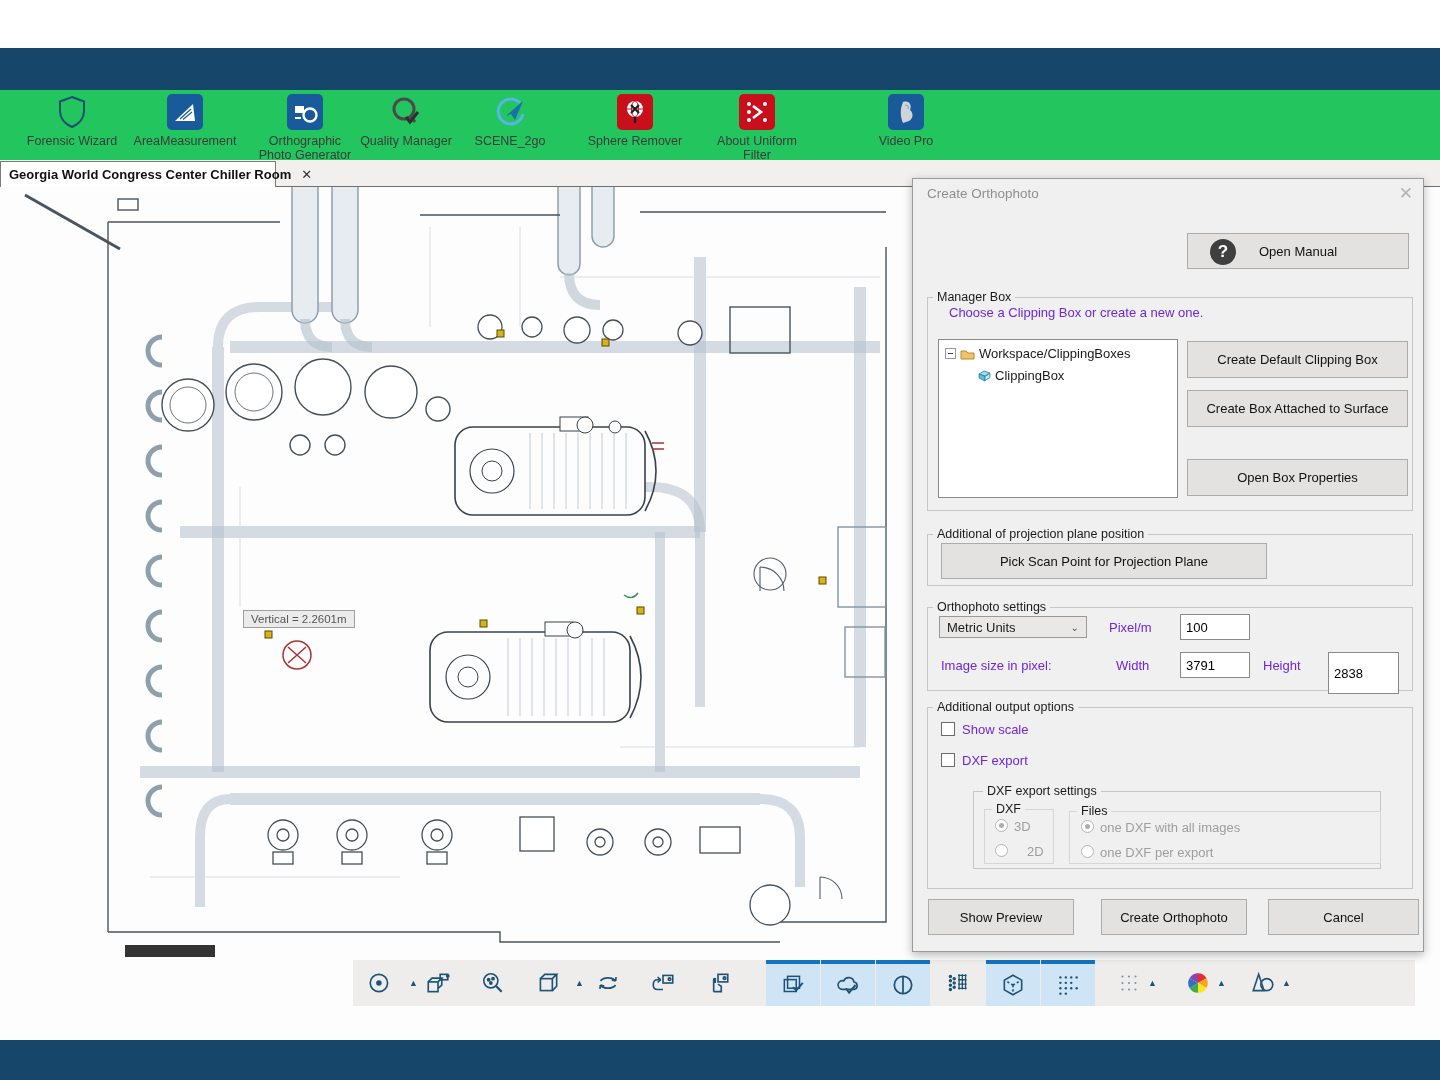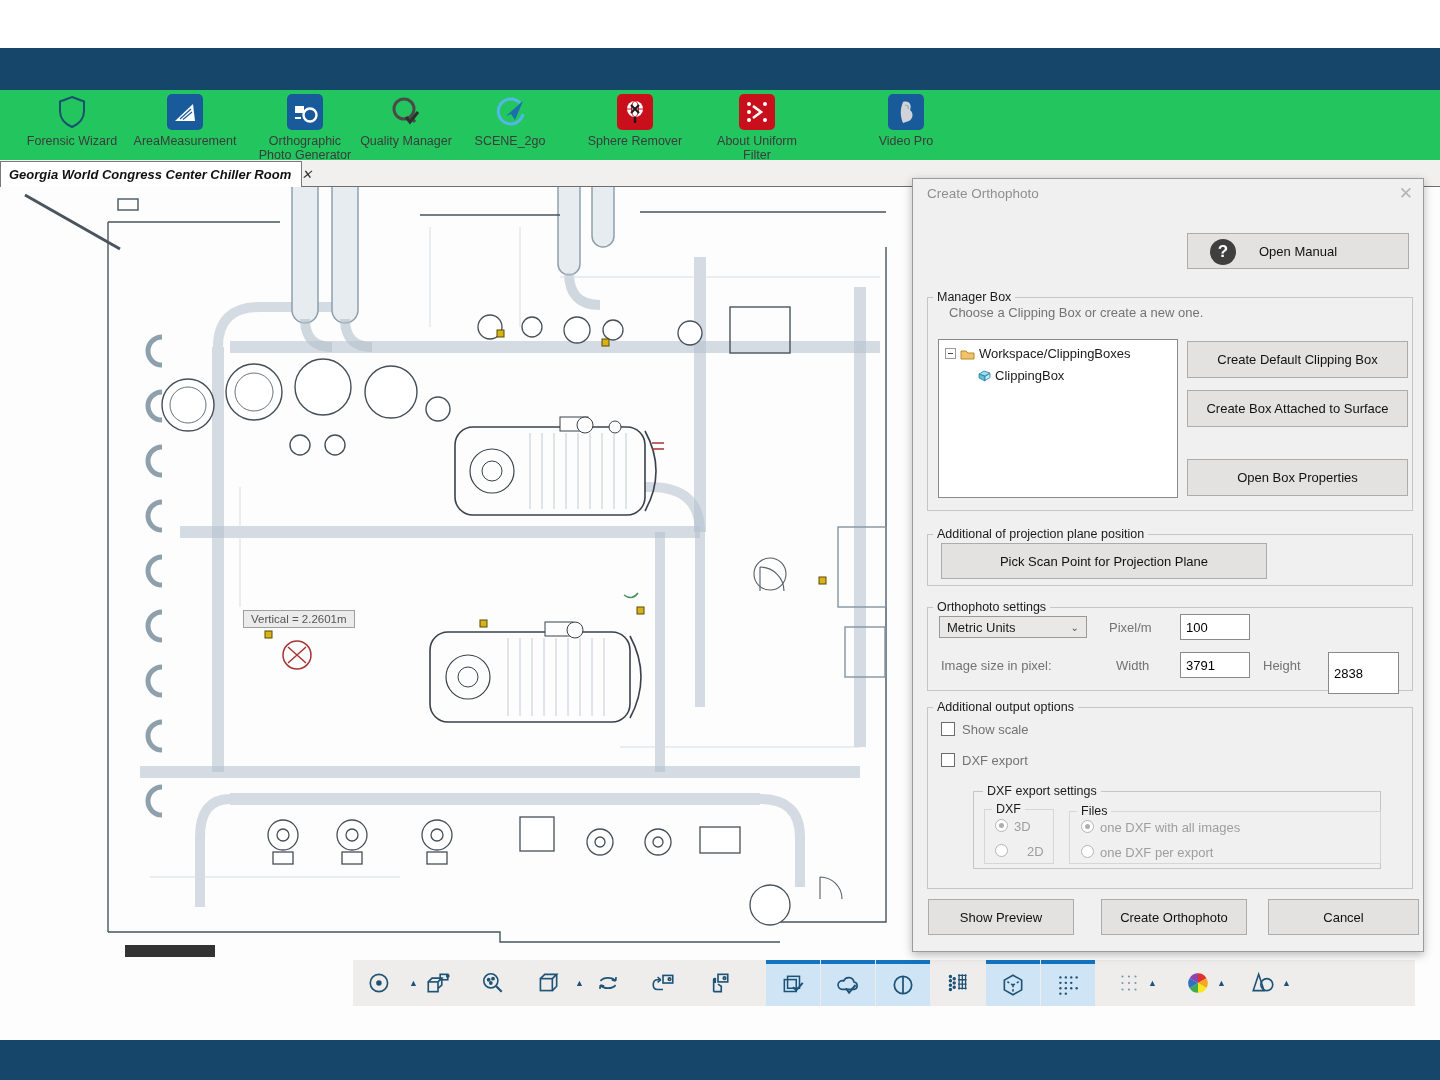--- a/index.html
+++ b/index.html
@@ -14,23 +14,23 @@
   .app { position:absolute; top:4px; text-align:center; color:#3c3c3c; font-size:12.5px; line-height:14px; }
   .app .tile { width:36px; height:36px; margin:0 auto 4px; border-radius:5px;
     display:flex; align-items:center; justify-content:center; }
   .app .tile.blue { background:#195a9b; }
   .app .tile.red  { background:#c90f1c; }
   .app .tile.none { background:transparent; }
   .app .lbl { display:block; overflow-wrap:anywhere; }
   .rib-arrow { position:absolute; top:108px; font-size:10px; color:#1c3d5e; }
 
   #tabbar { left:0; top:160px; width:1440px; height:27px; background:#f1f0ee; border-bottom:1px solid #6e6e6e; }
-  #tab { left:0; top:161px; width:302px; height:26px; background:#fff;
+  #tab { left:0; top:161px; width:276px; height:26px; background:#fff;
     border:1px solid #7a7a7a; border-bottom:none; z-index:3;
-    display:flex; align-items:center; padding:0 8px;font-style:italic; }
+    display:flex; align-items:center; padding:0 8px; }
   #tab .t { font-size:13px; font-weight:bold; color:#111; white-space:nowrap; }
   #tab .x { margin-left:10px; font-size:13px; color:#333; cursor:pointer; }
 
   
   #canvas { left:0; top:187px; width:1440px; height:853px; background:#fdfdfd; }
   #tooltip { left:243px; top:610px; background:#ebebeb; border:1px solid #9f9f9f;
     font-size:11.5px; color:#555; padding:2px 7px; z-index:4; white-space:nowrap; }
 
   
   #dialog { left:912px; top:178px; width:512px; height:774px; background:#f0f0f0;
@@ -46,21 +46,21 @@
   .tree-row { display:flex; align-items:center; height:17px; margin-top:5px; }
   .expander { width:11px; height:11px; border:1px solid #9a9a9a; margin:0 4px 0 6px;
     position:relative; background:#fff; }
   .expander::after { content:""; position:absolute; left:2px; top:4px; width:5px; height:1px; background:#444; }
   .input { position:absolute; background:#fff; border:1px solid #8a8a8a; font-size:13px;
     font-family:"Liberation Sans",sans-serif; padding:0 5px; }
   .select { position:absolute; background:#e9e8e6; border:1px solid #999;
     display:flex; align-items:center; padding:0 7px; font-size:13px; }
   .select .chev { margin-left:auto; font-size:10px; color:#555; }
   .chk { position:absolute; width:14px; height:14px; background:#fff; border:1px solid #6b6b6b; }
-  .lab { position:absolute; font-size:13px; color:#737373; white-space:nowrap; }
+  .lab { position:absolute; font-size:13px; color:#6d28d9; white-space:nowrap; }
   .lab.dis { color:#9e9e9e; }
   .radio { position:absolute; width:13px; height:13px; border:1px solid #b5b5b5;
     border-radius:50%; background:#fff; }
   .radio.sel::after { content:""; position:absolute; left:3px; top:3px; width:5px; height:5px;
     border-radius:50%; background:#aeaeae; }
   .grp.dis { border-color:#d6d6d6; }
 
   
   #btoolbar { left:353px; top:960px; width:1062px; height:46px; background:#eeedeb; z-index:2; }
   .bt { position:absolute; top:0; width:54px; height:46px; display:flex; align-items:center; justify-content:center; cursor:pointer; }

